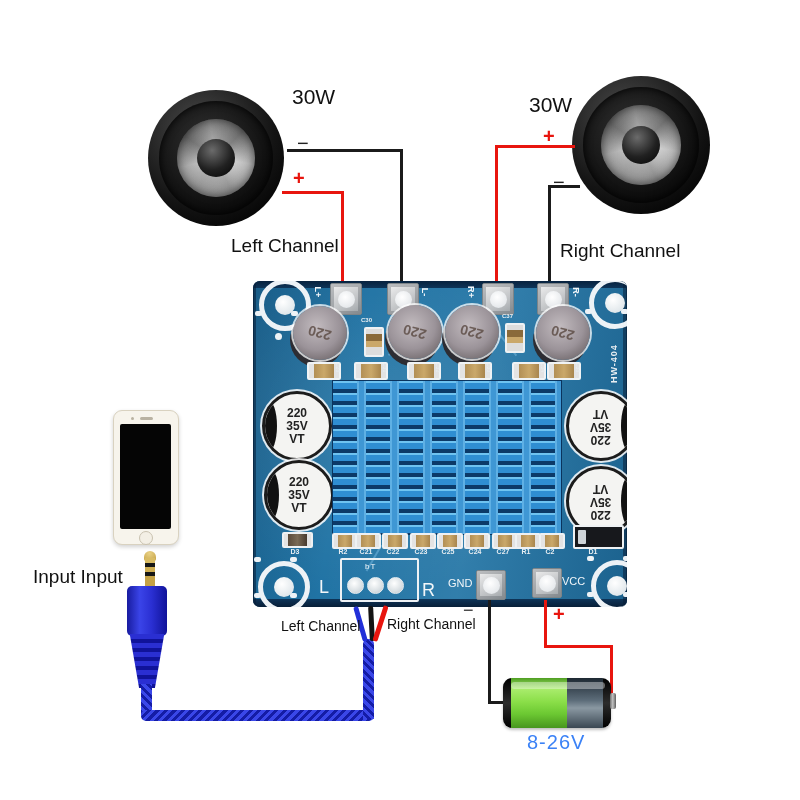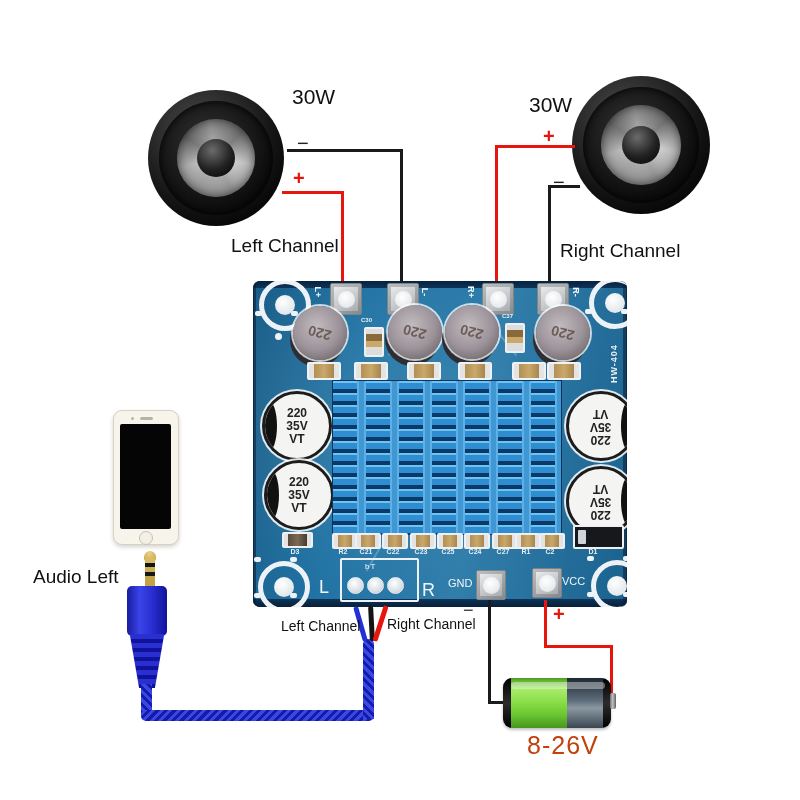--- a/index.html
+++ b/index.html
@@ -267,21 +267,21 @@
     <div class="abs term" style="left:279px;top:287px;width:28px;height:28px;"></div>
     <div class="abs wlbl" style="left:309px;top:294px;font-size:11px;">VCC</div>
   </div>
 
   <div class="abs phone">
     <div class="phone-cam"></div>
     <div class="phone-slit"></div>
     <div class="phone-screen"></div>
     <div class="phone-home"></div>
   </div>
-  <div class="abs lbl" style="left:33px;top:566px;font-size:19px;">Audio Left</div>
+  <div class="abs lbl" style="left:33px;top:566px;font-size:19px;">Input Input</div>
 
   <div class="abs jack-tip"></div>
   <div class="abs jack-shaft"></div>
   <div class="abs jack-body"></div>
   <div class="abs jack-taper"></div>
 
   <div class="abs braid" style="left:141px;top:684px;width:11px;height:34px;border-radius:0 0 5px 5px;"></div>
   <div class="abs braid" style="left:141px;top:710px;width:233px;height:11px;border-radius:5px;background-image:repeating-linear-gradient(-45deg,#3a47e8 0 3px,#141ca6 3px 6px);"></div>
   <div class="abs braid" style="left:363px;top:639px;width:11px;height:80px;border-radius:5px 5px 0 0;"></div>
 
@@ -302,15 +302,15 @@
   <div class="abs wire-red" style="left:610px;top:645px;width:3px;height:57px;"></div>
 
   <div class="abs battery">
     <div class="bat-cap"></div>
     <div class="bat-green"></div>
     <div class="bat-dark"></div>
     <div class="bat-cap"></div>
     <div class="bat-gloss"></div>
   </div>
   <div class="abs bat-nub"></div>
-  <div class="abs lbl" style="left:527px;top:731px;font-size:25px;color:#c2410c;letter-spacing:1px;">8-26V</div>
+  <div class="abs lbl" style="left:527px;top:731px;font-size:20px;color:#3b82f6;letter-spacing:1px;">8-26V</div>
 
 </div>
 
 </body></html>

